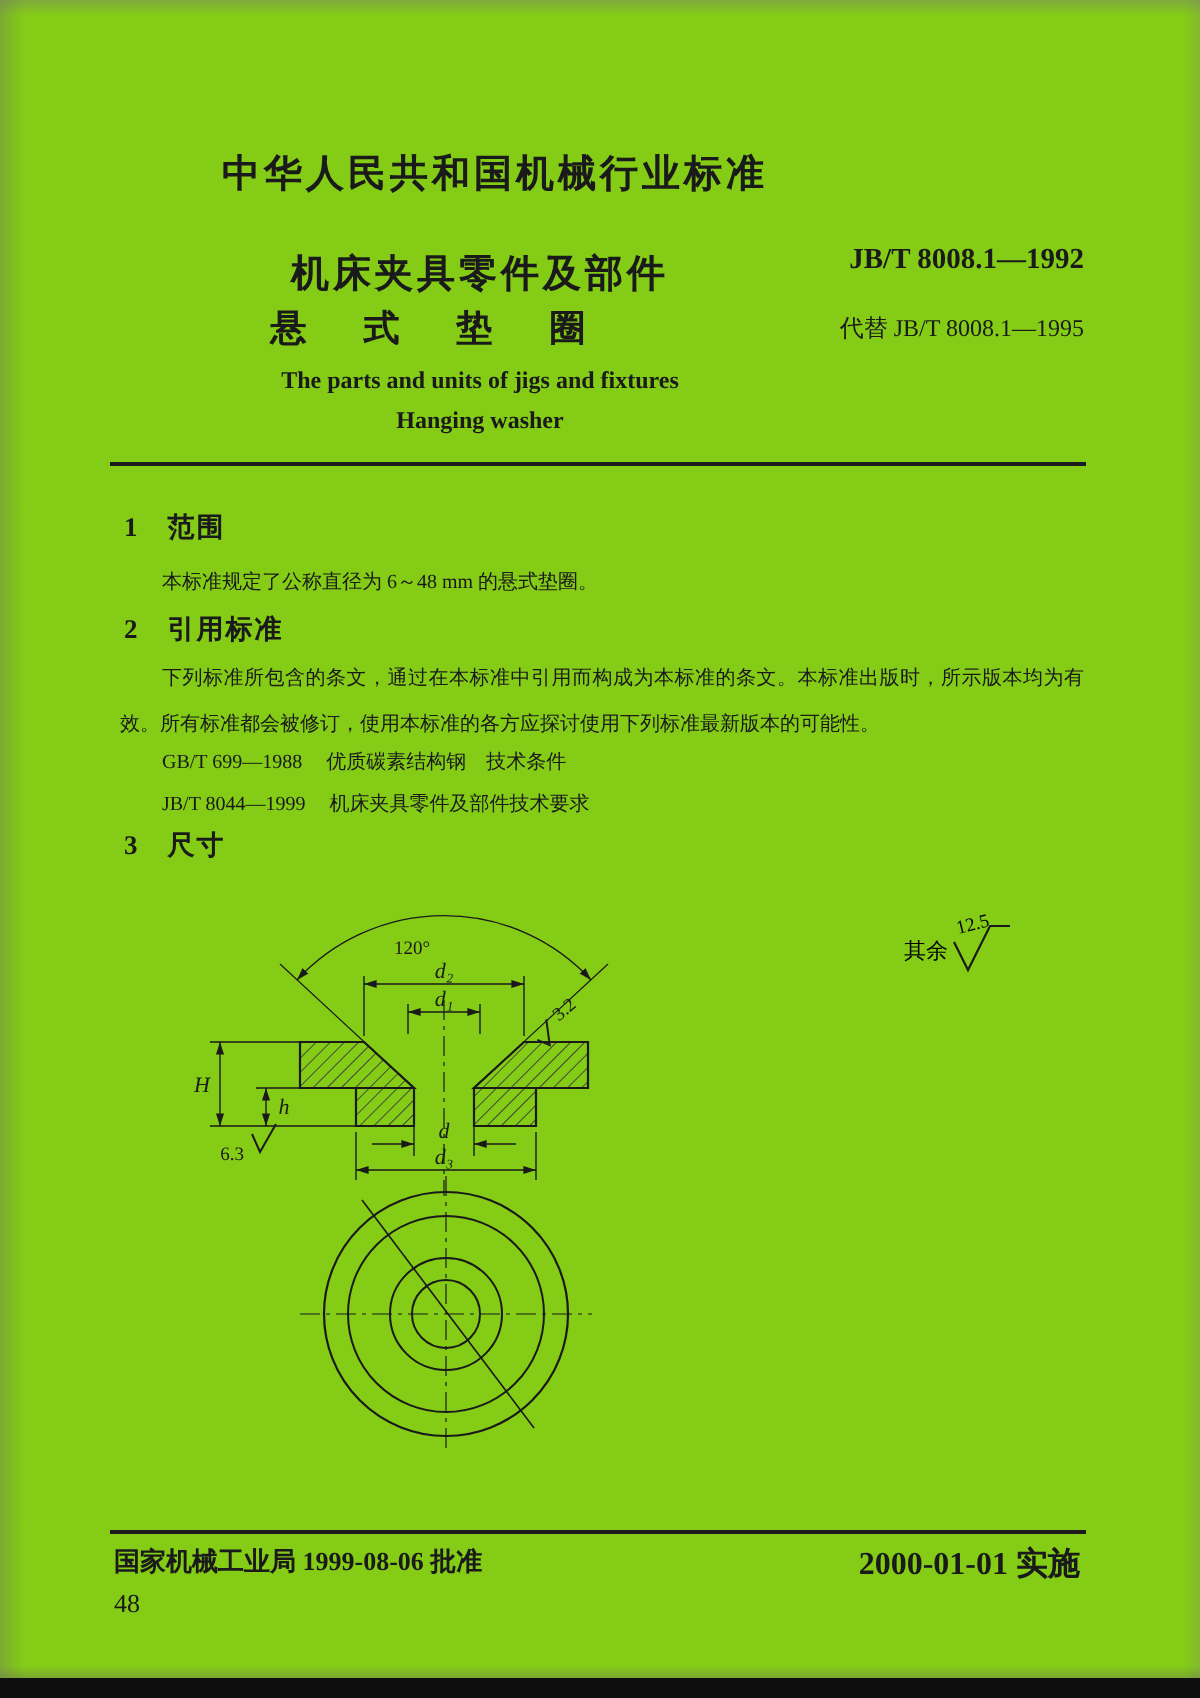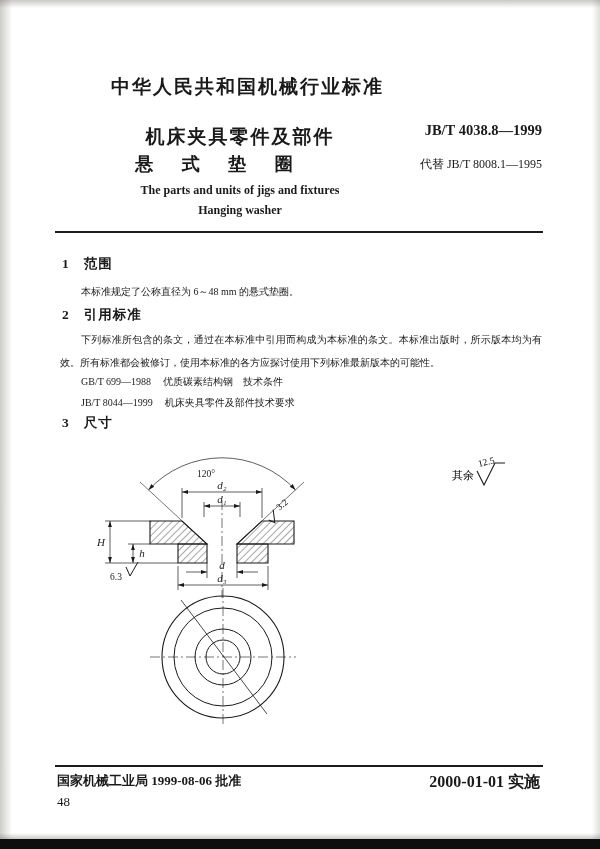--- a/index.html
+++ b/index.html
@@ -4,21 +4,21 @@
 <style>
   * { margin:0; padding:0; box-sizing:border-box; }
   html,body { width:600px; height:849px; }
   body {
     font-family:"Liberation Serif","DejaVu Serif",serif;
     background:#9a9894;
     color:#1a1a1a;
   }
   .page {
     position:relative; width:600px; height:849px;
-    background:#ffffff; overflow:hidden;
+    background:#84cc16; overflow:hidden;
   }
   .abs { position:absolute; }
   .ctr { text-align:center; }
   .b   { font-weight:bold; }
   .hrule { background:#1c1c1c; height:2px; }
   .std-name { top:74px; left:50px; width:395px; font-size:19px; letter-spacing:2px; }
   .title-cn { top:124px; left:50px; width:380px; font-size:19px; letter-spacing:2px; }
   .subtitle-cn { top:152px; left:50px; width:340px; font-size:18px; letter-spacing:12px; }
   .std-code { top:122px; right:58px; font-size:14.5px; }
   .replaces { top:156px; right:58px; font-size:12px; }
@@ -63,21 +63,21 @@
 
 <div class="page">
 
   <div class="abs scan-left"></div>
   <div class="abs scan-top"></div>
   <div class="abs scan-right"></div>
   <div class="abs scan-bottom-shade"></div>
   <div class="abs scan-bottom-bar"></div>
 
   <div class="abs ctr b std-name">中华人民共和国机械行业标准</div>
-  <div class="abs b std-code">JB/T 4038.8—1999</div>
+  <div class="abs b std-code">JB/T 8008.1—1992</div>
   <div class="abs replaces">代替 JB/T 8008.1—1995</div>
   <div class="abs ctr b title-cn">机床夹具零件及部件</div>
   <div class="abs ctr b subtitle-cn">悬 式 垫 圈</div>
   <div class="abs ctr b title-en">The parts and units of jigs and fixtures</div>
   <div class="abs ctr b subtitle-en">Hanging washer</div>
   <div class="abs hrule head-rule"></div>
 
   <div class="abs sec-head s1-head">
     <span class="num">1</span><span>范围</span>
   </div>

